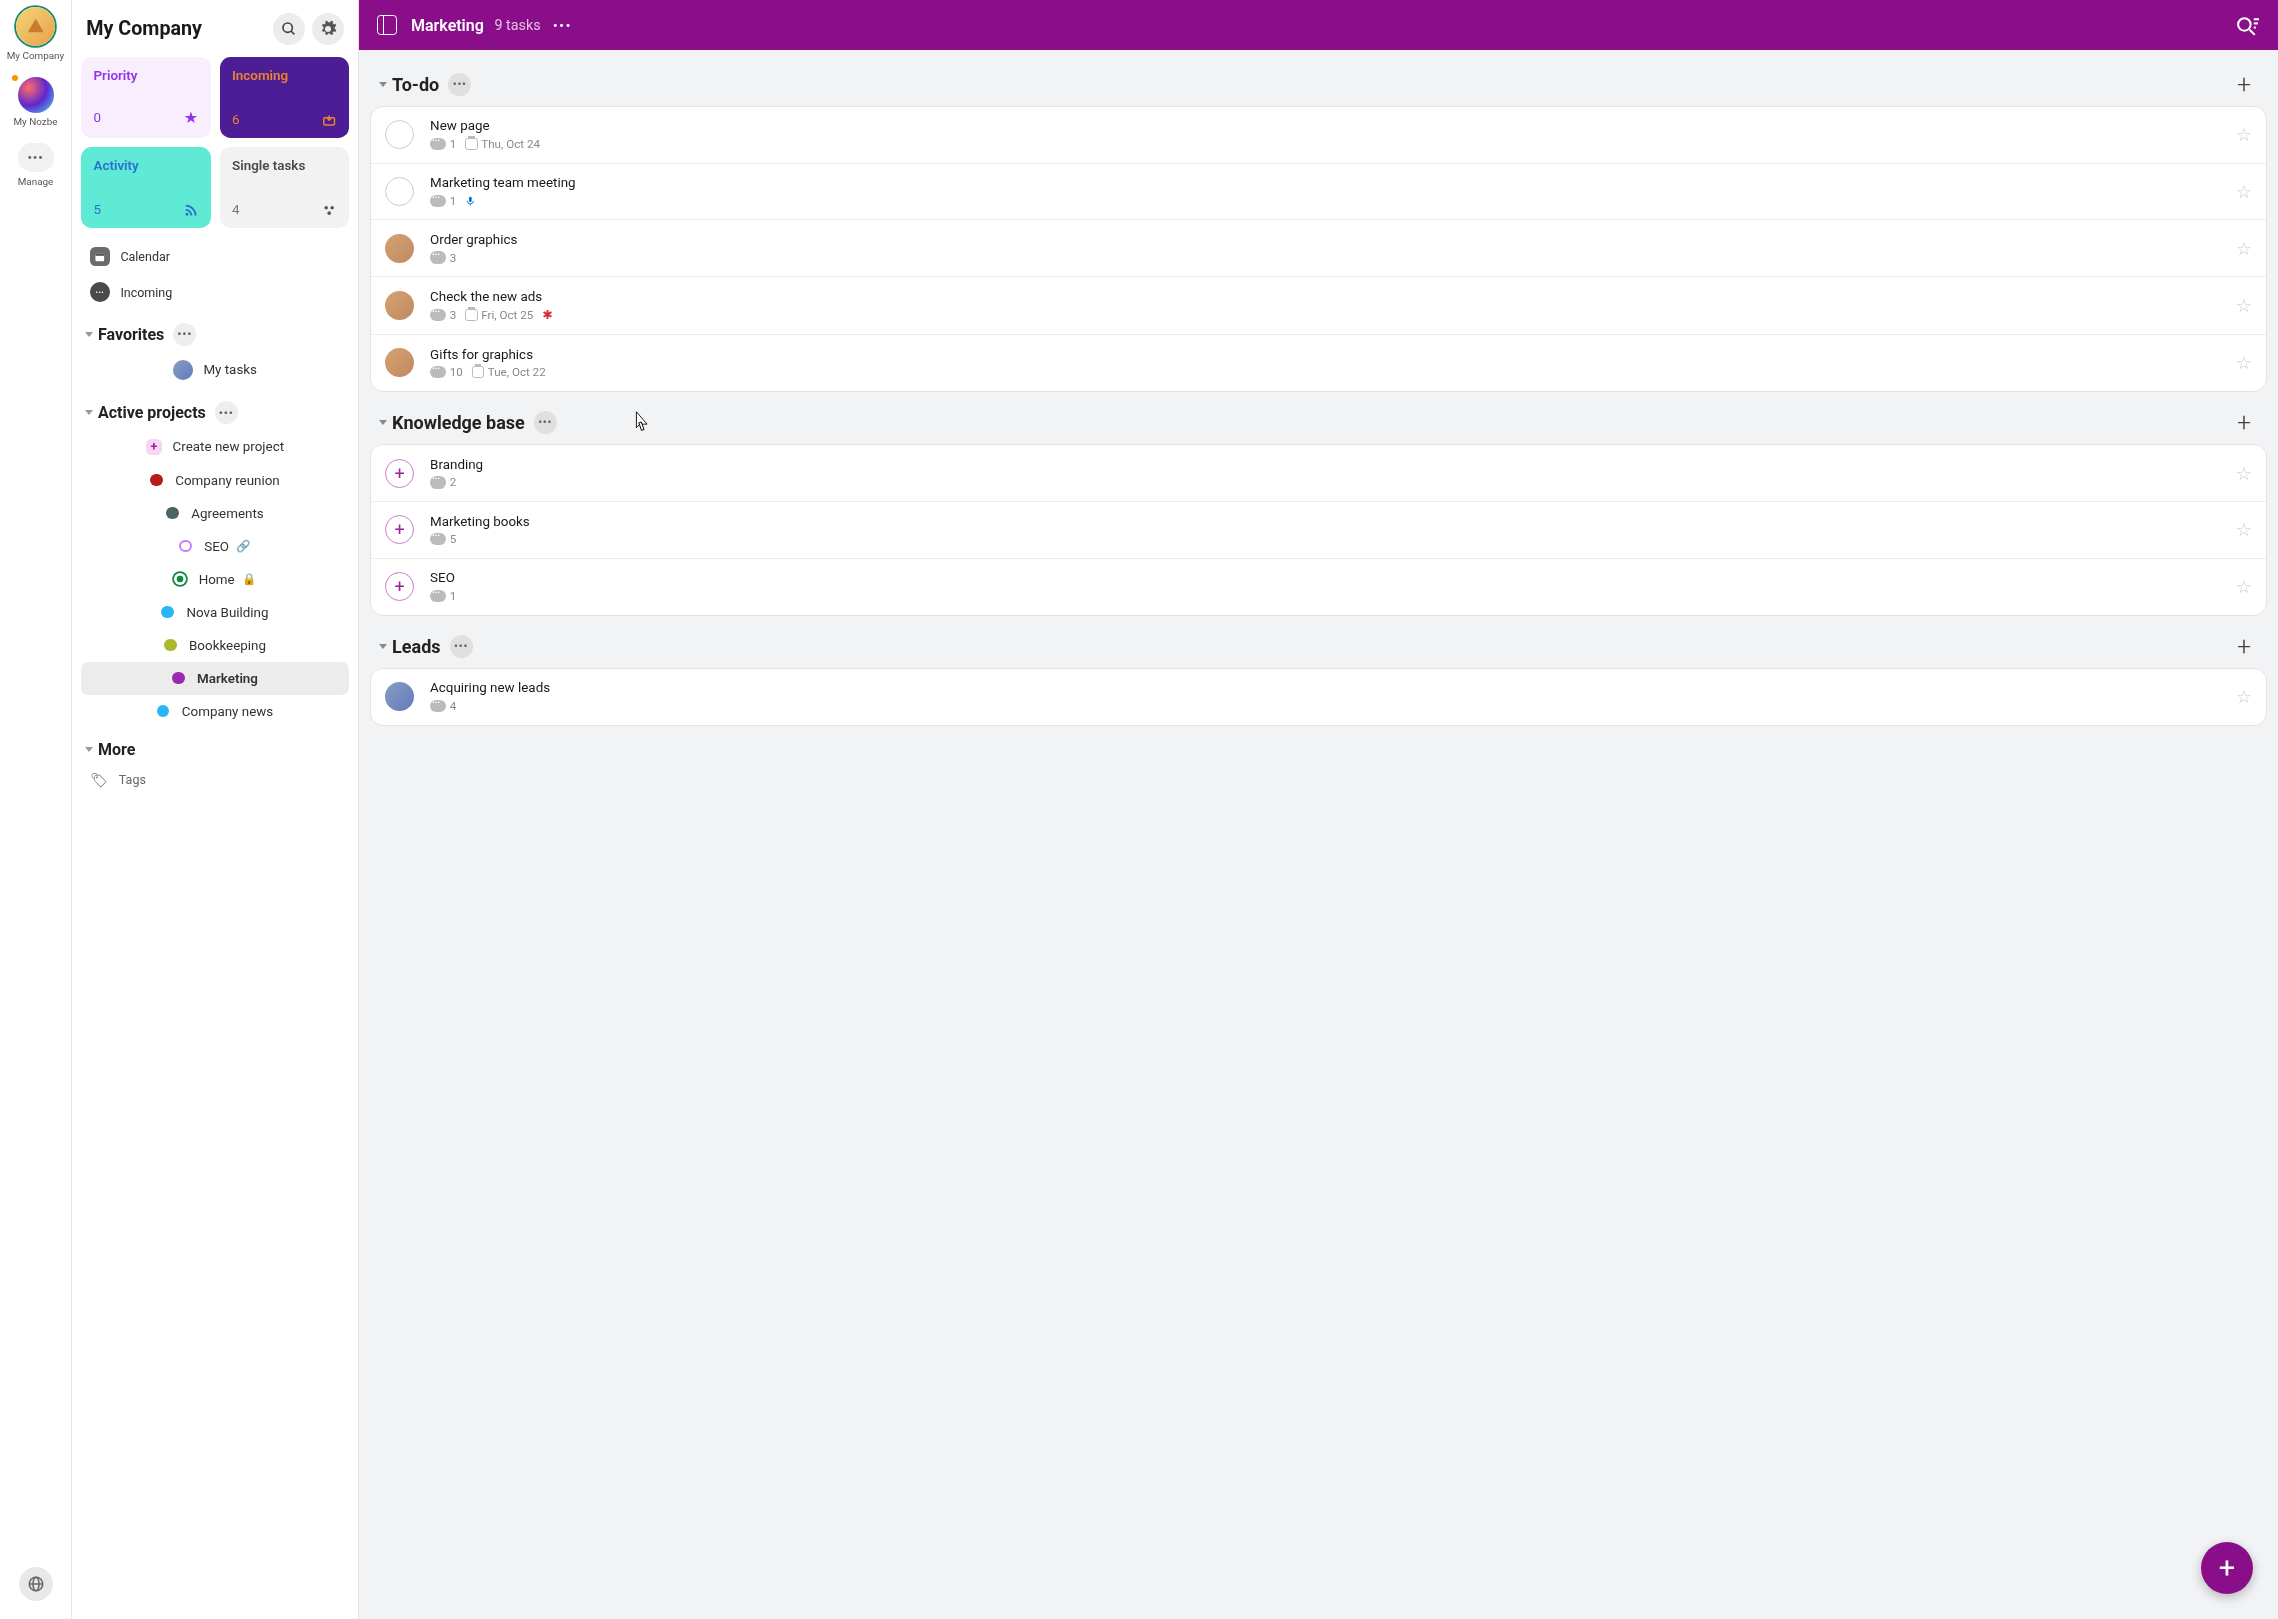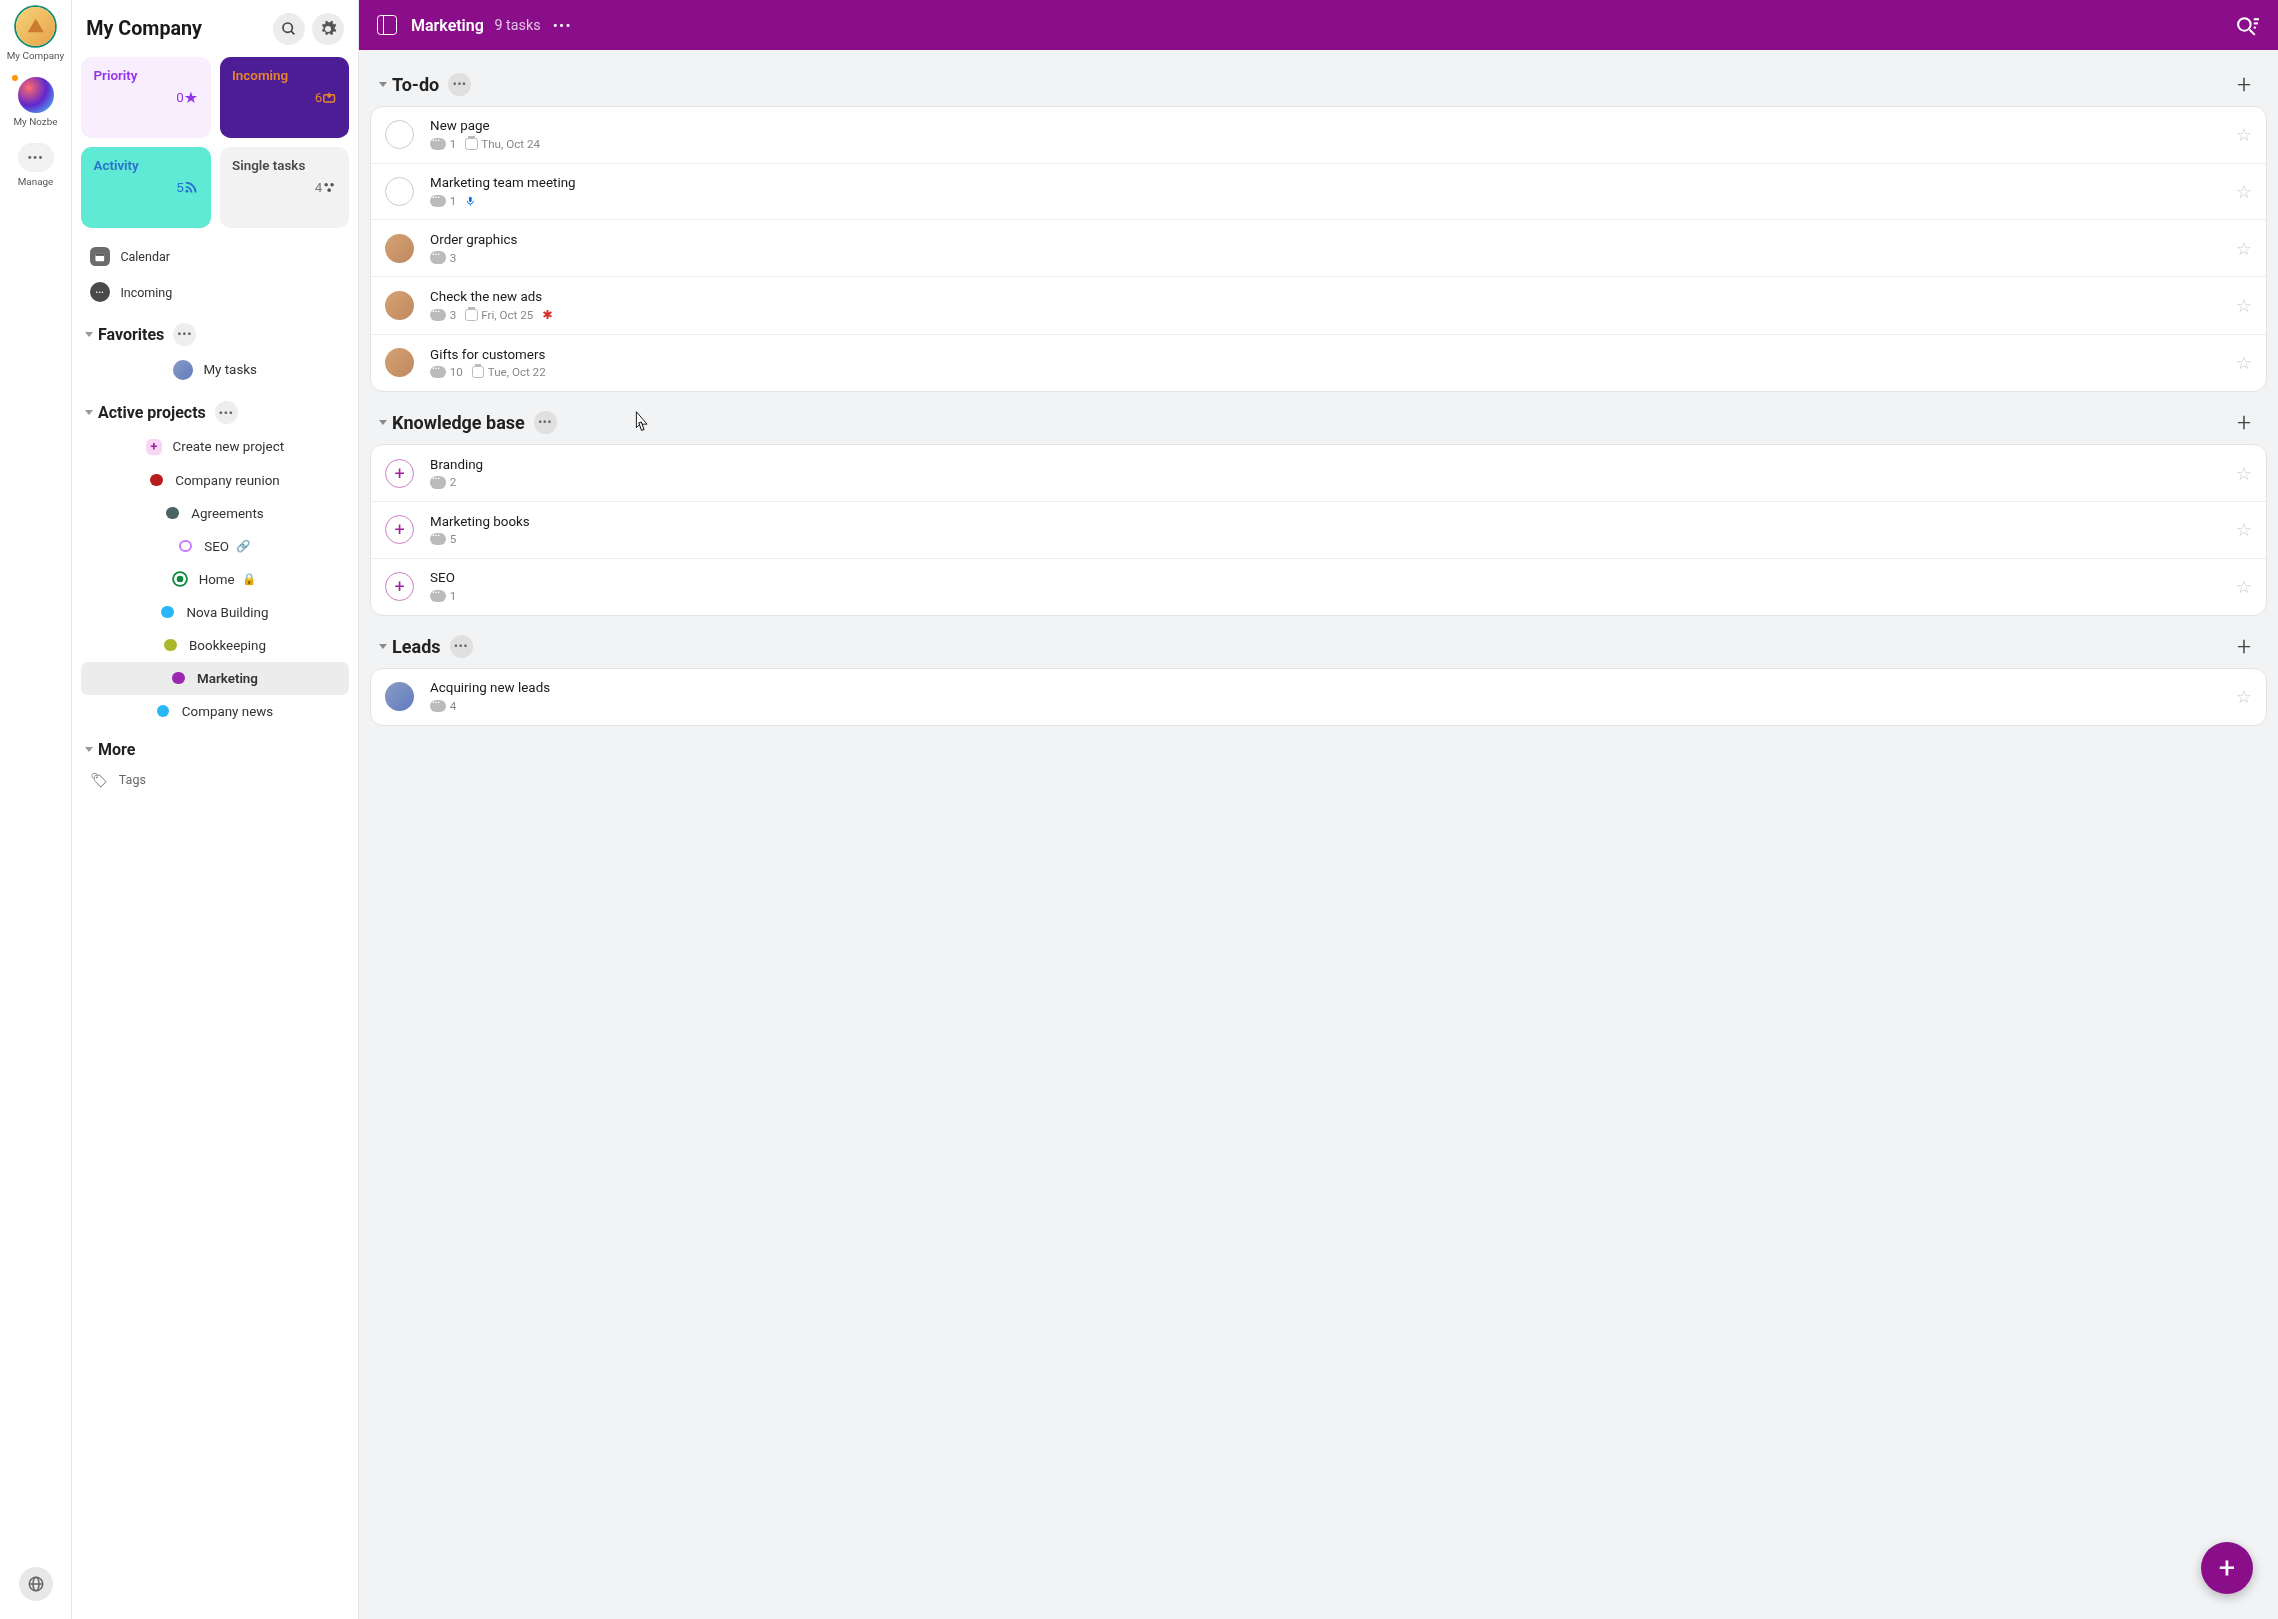--- a/index.html
+++ b/index.html
@@ -19,21 +19,21 @@
 .sidebar { width: 287px; background: #fff; border-right: 0.9px solid #e5e5e5; display:flex; flex-direction:column; position:relative;}
 .sidebar-header { display:flex; align-items:center; padding: 12.5px 14.3px 7.2px 14.3px; }
 .sidebar-title { font-size: 19.7px; font-weight: 700; flex: 1; }
 .icon-btn { width: 32px; height: 32px; border-radius: 50%; background: #ececec; display:flex;align-items:center;justify-content:center;margin-left:7.2px;cursor:pointer;}
 .sidebar-scroll { flex:1; overflow-y:auto; padding: 0 9px; position:relative;}
 .sidebar-scroll::-webkit-scrollbar{width:12.5px;}
 .sidebar-scroll::-webkit-scrollbar-thumb{background:#c5c5c5;border-radius:3.6px;}
 .sidebar-scroll::-webkit-scrollbar-button{height:12.5px;background:#eee;}
 
 .cards { display:grid; grid-template-columns: 1fr 1fr; gap:9px; margin:5.4px 0 10.7px 0;}
-.card { border-radius: 10.7px; padding: 10.7px 12.5px; height: 81px; display:flex; flex-direction:row; justify-content:space-between; cursor:pointer;}
+.card { border-radius: 10.7px; padding: 10.7px 12.5px; height: 81px; display:flex; flex-direction:column; justify-content:space-between; cursor:pointer;}
 .card-title { font-size: 13.4px; font-weight: 600; }
 .card-row { display:flex; align-items:center; justify-content:space-between;}
 .card-count { font-size: 13.4px; }
 .card.priority { background: #f9eefe; } .card.priority .card-title, .card.priority .card-count{color:#9333ea;}
 .card.incoming { background: #4c1d95; } .card.incoming .card-title, .card.incoming .card-count{color:#e8842e;}
 .card.activity { background: #5eead4; } .card.activity .card-title, .card.activity .card-count{color:#2b6fd1;}
 .card.single { background: #f2f2f2; } .card.single .card-title{color:#4a4a4a;} .card.single .card-count{color:#777;}
 
 .nav-item { display:flex; align-items:center; padding: 8px 9px; border-radius:7.2px; cursor:pointer; color:#333;}
 .nav-icon { width:19.7px; height:19.7px; border-radius:5.4px; background:#6b6b6b; margin-right:10.7px; display:flex;align-items:center;justify-content:center;color:#fff;font-size:10.7px;}
@@ -370,21 +370,21 @@
                   <span>Fri, Oct 25</span>
                 </div>
                 <span class="red-burst">✱</span>
               </div>
             </div>
             <div class="task-star">☆</div>
           </div>
           <div class="task">
             <div class="task-avatar"></div>
             <div class="task-body">
-              <div class="task-title">Gifts for customers</div>
+              <div class="task-title">Gifts for graphics</div>
               <div class="task-meta">
                 <div class="meta-pill">
                   <div class="meta-bubble"></div>
                   <span>10</span>
                 </div>
                 <div class="meta-pill">
                   <div class="meta-cal"></div>
                   <span>Tue, Oct 22</span>
                 </div>
               </div>

